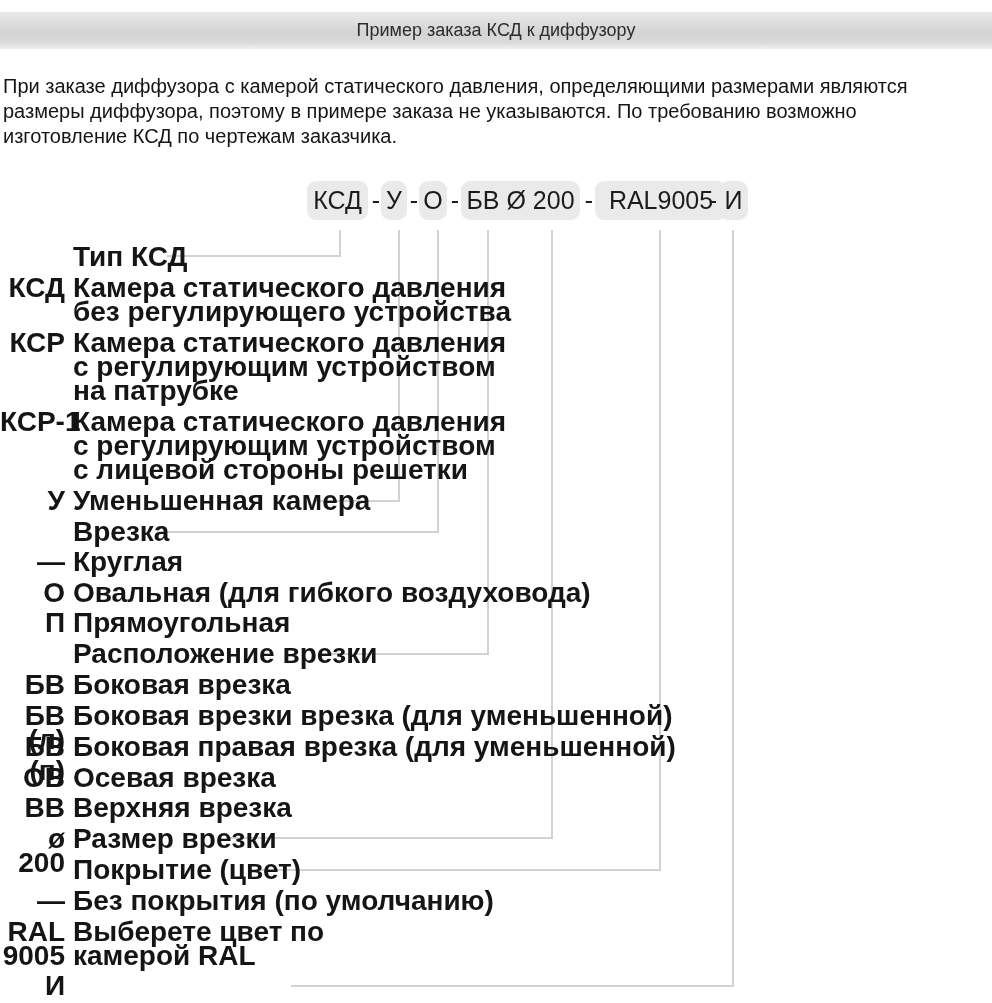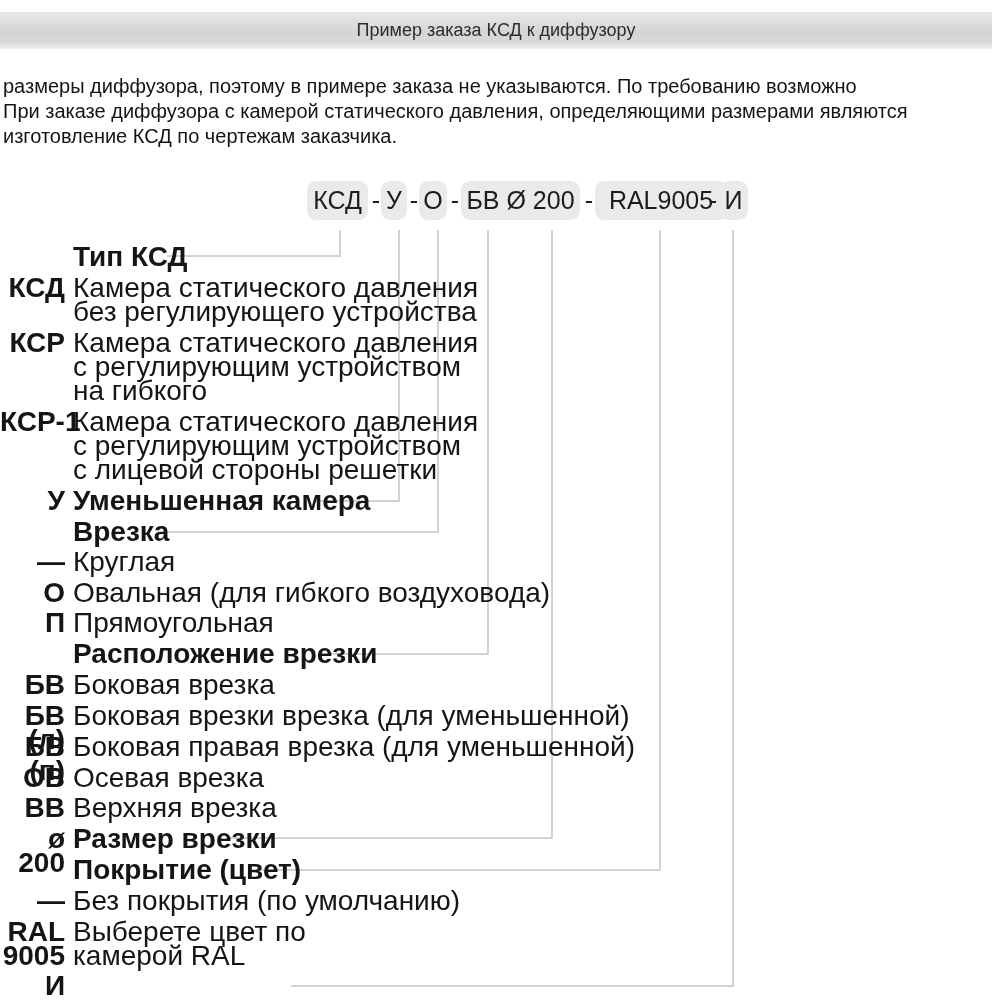--- a/index.html
+++ b/index.html
@@ -30,39 +30,39 @@
     display:flex;align-items:center;justify-content:center;
     font-size:25px;color:#1c1c1c;
   }
   .t0{left:307px;width:61px;} .t1{left:381px;width:26px;} .t2{left:419px;width:28px;}
   .t3{left:461px;width:119px;} .t4{left:595px;width:132px;} .t5{left:719px;width:29px;}
   .d0{left:370px;} .d1{left:408px;} .d2{left:449px;} .d3{left:583px;} .d4{left:707px;}
 
   
   .row{position:absolute;left:0;display:flex;align-items:flex-start;font-size:28px;line-height:24px;color:#151515;}
   .code{flex:none;width:65px;text-align:right;font-weight:700;display:flex;flex-direction:column;}
-  .desc{margin-left:8px;display:flex;flex-direction:column;}
+  .desc{margin-left:8px;display:flex;flex-direction:column;font-weight:bold;}
   .b{font-weight:700;}
 
   
   svg.connectors{position:absolute;left:0;top:0;pointer-events:none;}
   svg.connectors path{fill:none;stroke:#d2d2d2;stroke-width:2;}
 </style>
 </head>
 <body>
 
 <div id="page">
 
   <div class="titlebar">
     <span>Пример заказа КСД к диффузору</span>
   </div>
 
   <div class="intro">
+    <span>При заказе диффузора с камерой статического давления, определяющими размерами являются</span>
     <span>размеры диффузора, поэтому в примере заказа не указываются. По требованию возможно</span>
-    <span>При заказе диффузора с камерой статического давления, определяющими размерами являются</span>
     <span>изготовление КСД по чертежам заказчика.</span>
   </div>
 
   <svg class="connectors" width="992" height="1003" viewBox="0 0 992 1003">
     <path d="M340 230 V256 H167"></path>
     <path d="M399 230 V501 H313"></path>
     <path d="M438 230 V532 H157"></path>
     <path d="M488 230 V654 H318"></path>
     <path d="M552 230 V838 H228"></path>
     <path d="M660 230 V870 H252"></path>
@@ -98,21 +98,21 @@
         <span>Камера статического давления</span>
         <span>без регулирующего устройства</span>
       </span>
     </div>
 
     <div class="row" style="top:331px">
       <span class="code">КСР</span>
       <span class="desc">
         <span>Камера статического давления</span>
         <span>с регулирующим устройством</span>
-        <span>на гибкого</span>
+        <span>на патрубке</span>
       </span>
     </div>
 
     <div class="row" style="top:410px">
       <span class="code">КСР-1</span>
       <span class="desc">
         <span>Камера статического давления</span>
         <span>с регулирующим устройством</span>
         <span>с лицевой стороны решетки</span>
       </span>

